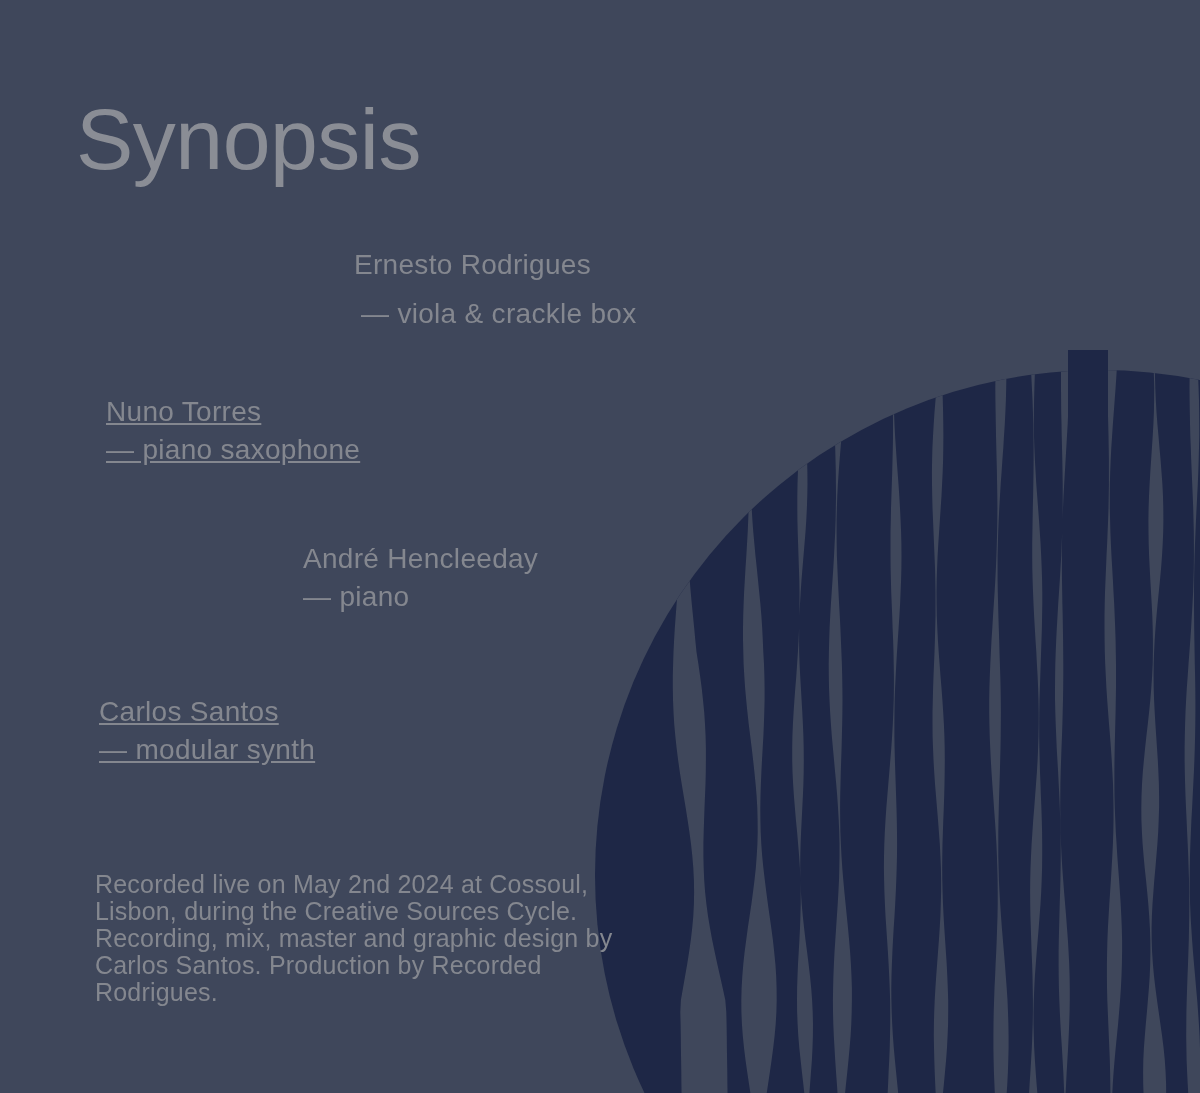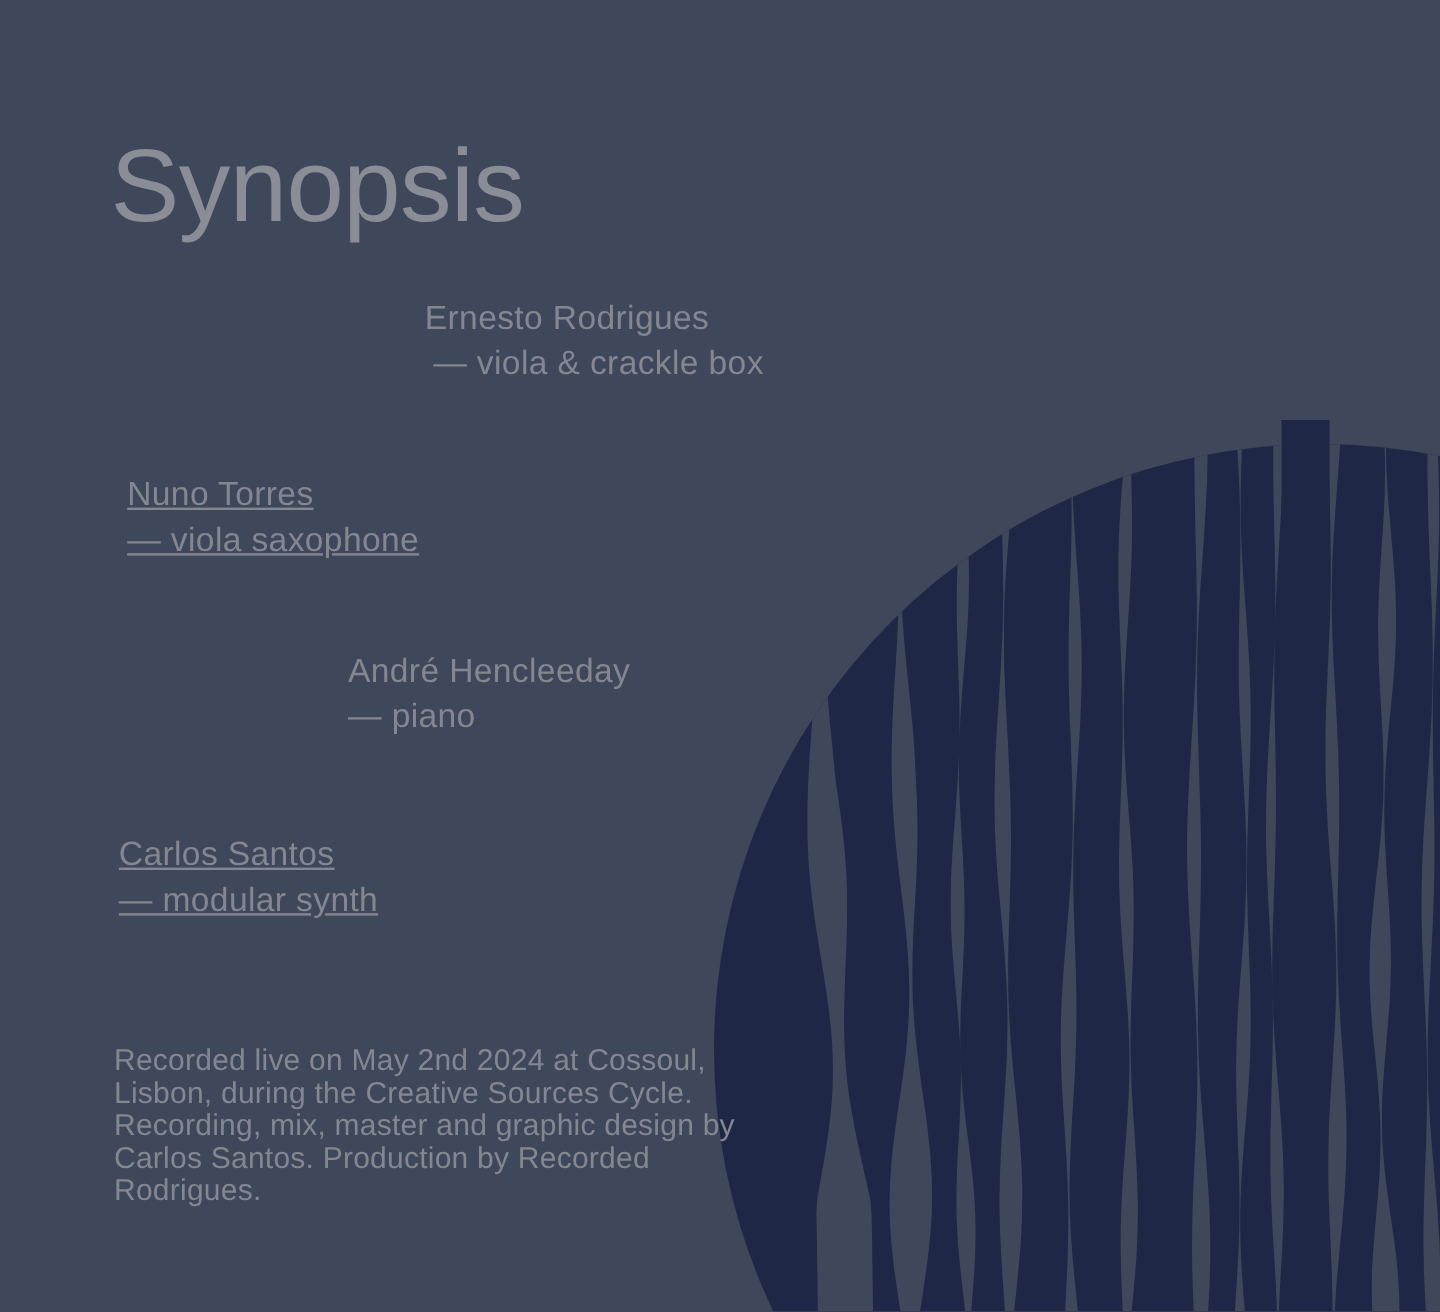--- a/index.html
+++ b/index.html
@@ -15,38 +15,38 @@
     height:1093px;
     overflow:hidden;
     background:var(--bg);
     font-family:"Liberation Sans","DejaVu Sans",sans-serif;
   }
   .art{position:absolute;left:0;top:0;width:1200px;height:1093px;display:block;}
   .title{
     position:absolute;
     left:76px;
     top:96px;
-    margin:16px;
+    margin:0;
     font-size:86px;
     font-weight:400;
     letter-spacing:-0.5px;
     line-height:1;
     color:var(--title);
   }
   .performer{
     position:absolute;
     font-size:28px;
     line-height:38px;
     letter-spacing:0.3px;
     color:var(--text);
   }
   #p0{left:354px;top:246px;}
-  #p0 .instr{padding-left:7px;}
+  #p0 .instr{padding-left:7px;margin-top:11px;}
   #p1{left:106px;top:393px;text-decoration:underline;}
-  #p2{left:290px;top:540px;}
+  #p2{left:303px;top:540px;}
   #p3{left:99px;top:693px;text-decoration:underline;}
   .note{
     position:absolute;
     left:95px;
     top:871px;
     font-size:25px;
     line-height:27px;
     letter-spacing:0.2px;
     color:var(--text);
     width:560px;
@@ -83,21 +83,21 @@
 
   <h1 class="title">Synopsis</h1>
 
   <div class="performer" id="p0">
     <div class="pname">Ernesto Rodrigues</div>
     <div class="instr">— viola &amp; crackle box</div>
   </div>
 
   <div class="performer" id="p1">
     <div class="pname">Nuno Torres</div>
-    <div class="instr">— viola saxophone</div>
+    <div class="instr">— piano saxophone</div>
   </div>
 
   <div class="performer" id="p2">
     <div class="pname">André Hencleeday</div>
     <div class="instr">— piano</div>
   </div>
 
   <div class="performer" id="p3">
     <div class="pname">Carlos Santos</div>
     <div class="instr">— modular synth</div>

